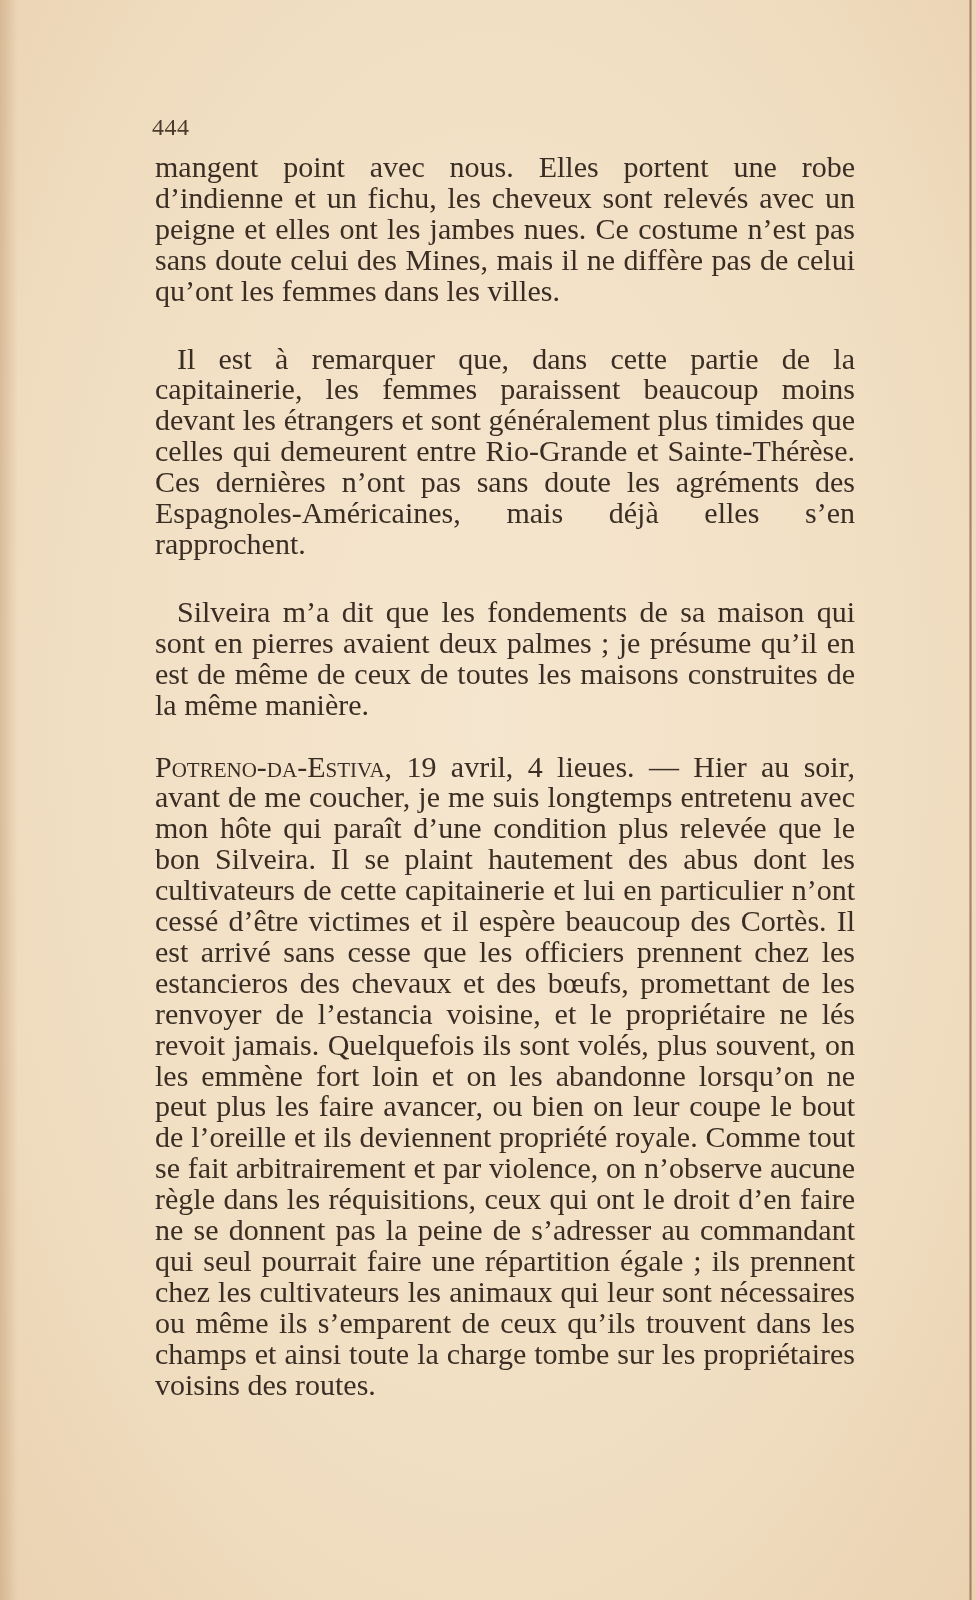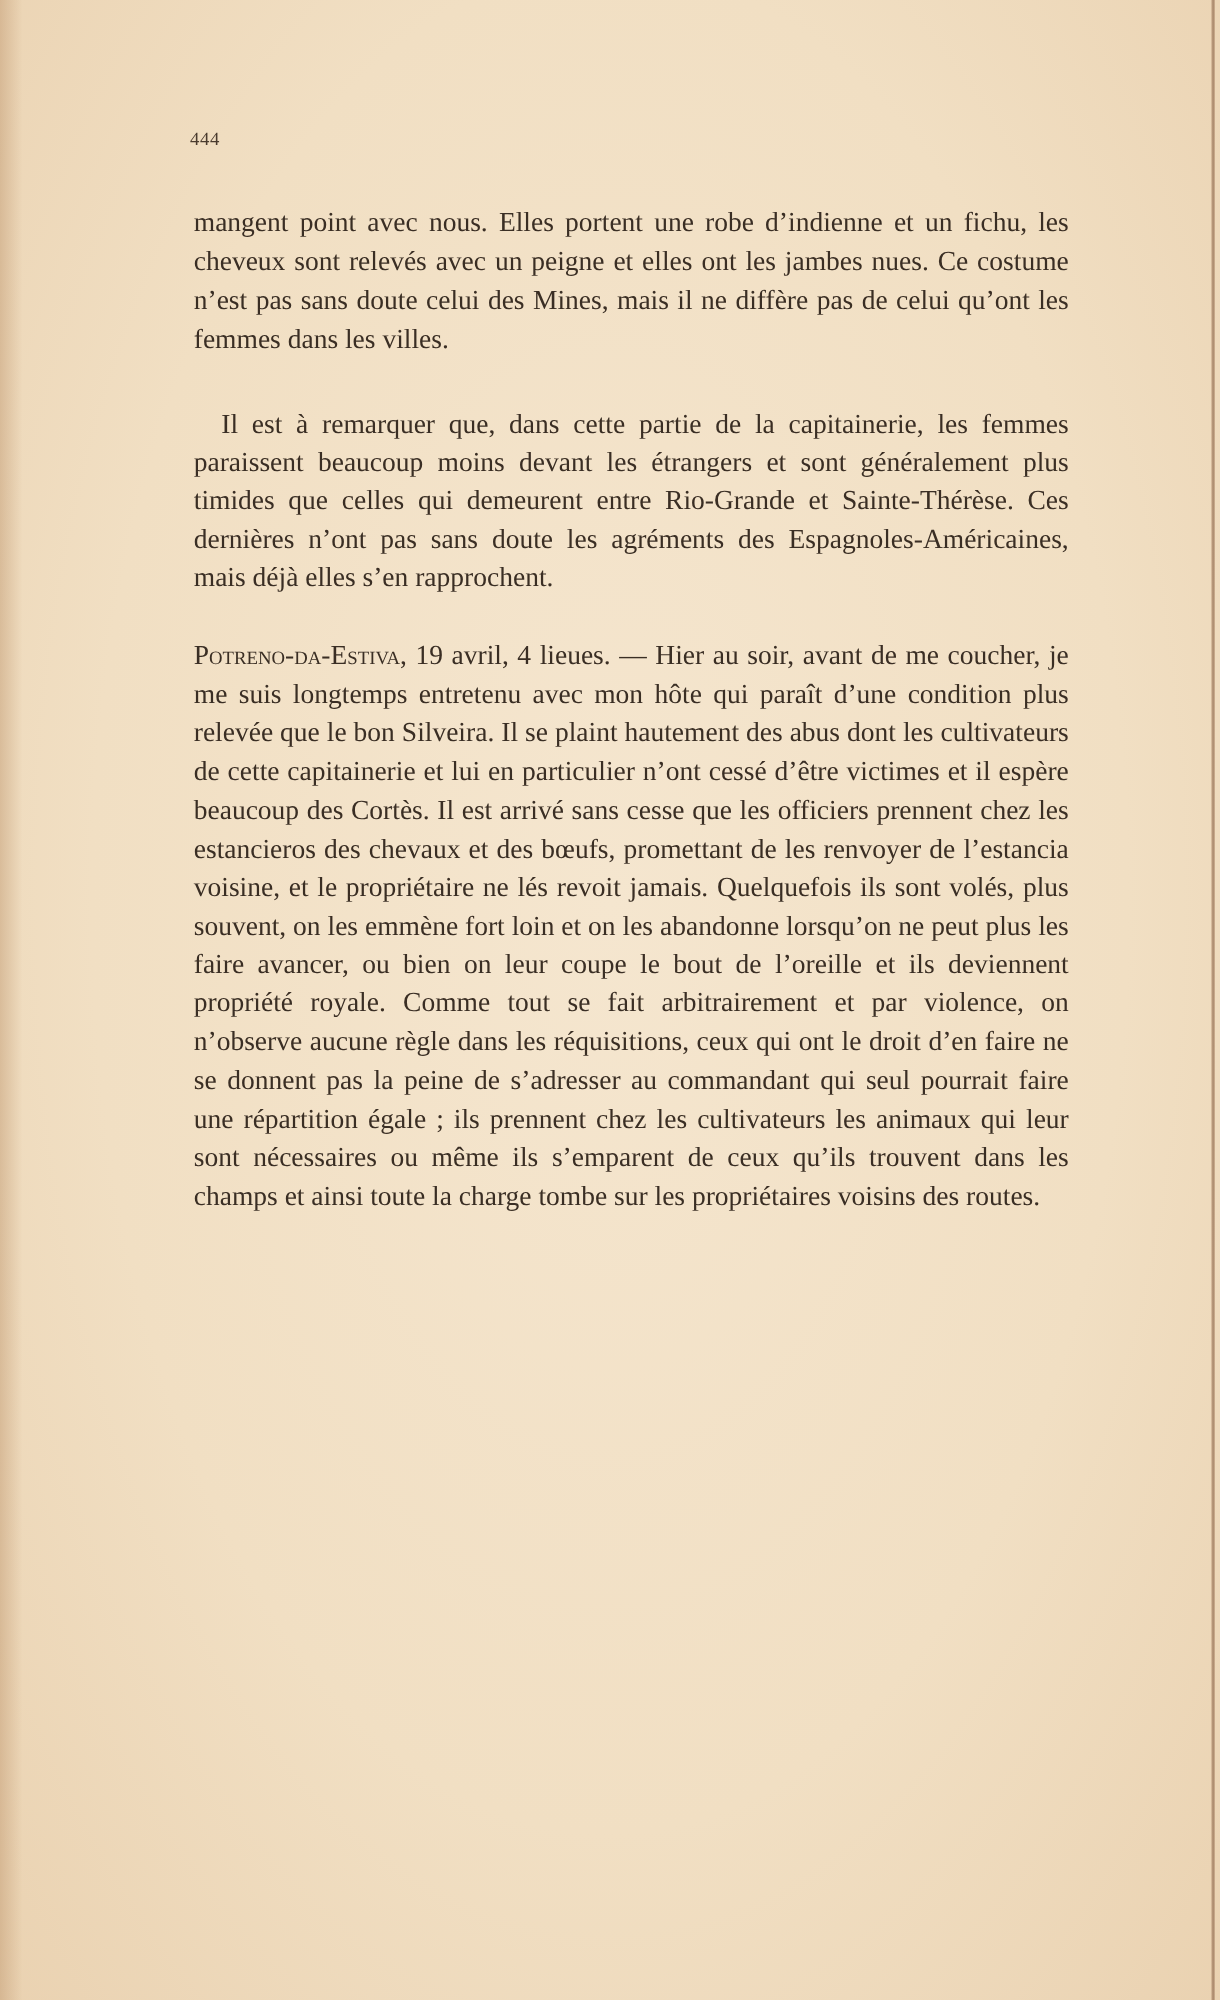--- a/index.html
+++ b/index.html
@@ -32,47 +32,47 @@
       opacity: 0.75;
     }
     .left-shadow {
       position: absolute;
       left: 0; top: 0;
       width: 18px; height: 1600px;
       background: linear-gradient(to right, rgba(190,150,110,0.45), rgba(190,150,110,0));
     }
     .running-head {
       position: absolute;
-      top: 104px;
+      top: 114px;
       left: 152px;
       width: 710px;
       height: 30px;
-      font-size: 15px;
+      font-size: 24px;
       letter-spacing: 0.5px;
       color: #4a3b2e;
     }
     .running-head .page-number {
       position: absolute;
       left: 0;
       top: 0;
     }
     .running-head .title {
       position: absolute;
       left: 0;
       right: 0;
       text-align: center;
       top: 0;
       padding-left: 40px;
     }
     .text-block {
       position: absolute;
-      top: 163px;
+      top: 152px;
       left: 155px;
       width: 700px;
-      font-size: 22px;
+      font-size: 30px;
       line-height: 30.9px;
       text-align: justify;
       hyphens: manual;
     }
     .text-block p {
       margin: 0;
     }
     .text-block p.indent {
       text-indent: 22px;
       margin-top: 37px;
@@ -92,15 +92,16 @@
   <div class="left-shadow"></div>
   <div class="page-edge"></div>
 
   <div class="running-head">
     <span class="page-number">444</span>
   </div>
 
   <div class="text-block">
     <p>mangent point avec nous. Elles portent une robe d’indienne et un fichu, les cheveux sont relevés avec un peigne et elles ont les jambes nues. Ce costume n’est pas sans doute celui des Mines, mais il ne diffère pas de celui qu’ont les femmes dans les villes.</p>
     <p class="indent">Il est à remarquer que, dans cette partie de la capitainerie, les femmes paraissent beaucoup moins devant les étrangers et sont généralement plus timides que celles qui demeurent entre Rio-Grande et Sainte-Thérèse. Ces dernières n’ont pas sans doute les agréments des Espagnoles-Américaines, mais déjà elles s’en rapprochent.</p>
+    <p class="indent">Silveira m’a dit que les fondements de sa maison qui sont en pierres avaient deux palmes ; je présume qu’il en est de même de ceux de toutes les maisons construites de la même manière.</p>
     <p class="indent entry"><span class="smallcaps">Potreno-da-Estiva</span><span>, 19 avril, 4 lieues. — Hier au soir, avant de me coucher, je me suis longtemps entretenu avec mon hôte qui paraît d’une condition plus relevée que le bon Silveira. Il se plaint hautement des abus dont les cultivateurs de cette capitainerie et lui en particulier n’ont cessé d’être victimes et il espère beaucoup des Cortès. Il est arrivé sans cesse que les officiers prennent chez les estancieros des chevaux et des bœufs, promettant de les renvoyer de l’estancia voisine, et le propriétaire ne lés revoit jamais. Quelquefois ils sont volés, plus souvent, on les emmène fort loin et on les abandonne lorsqu’on ne peut plus les faire avancer, ou bien on leur coupe le bout de l’oreille et ils deviennent propriété royale. Comme tout se fait arbitrairement et par violence, on n’observe aucune règle dans les réquisitions, ceux qui ont le droit d’en faire ne se donnent pas la peine de s’adresser au commandant qui seul pourrait faire une répartition égale ; ils prennent chez les cultivateurs les animaux qui leur sont nécessaires ou même ils s’emparent de ceux qu’ils trouvent dans les champs et ainsi toute la charge tombe sur les propriétaires voisins des routes.</span></p>
   </div>
 </div>
 
 </body></html>

